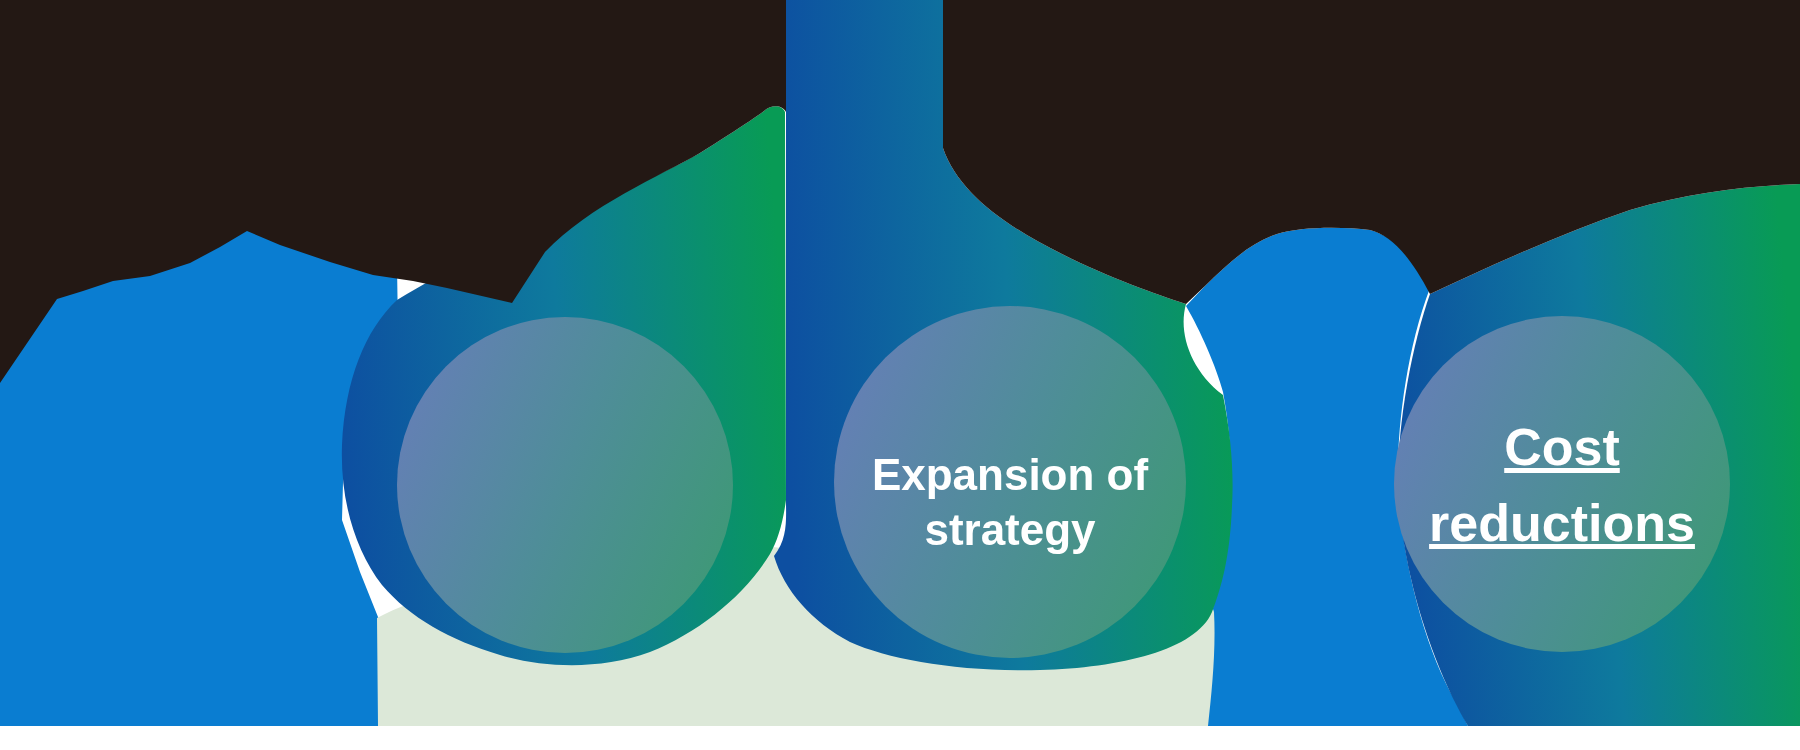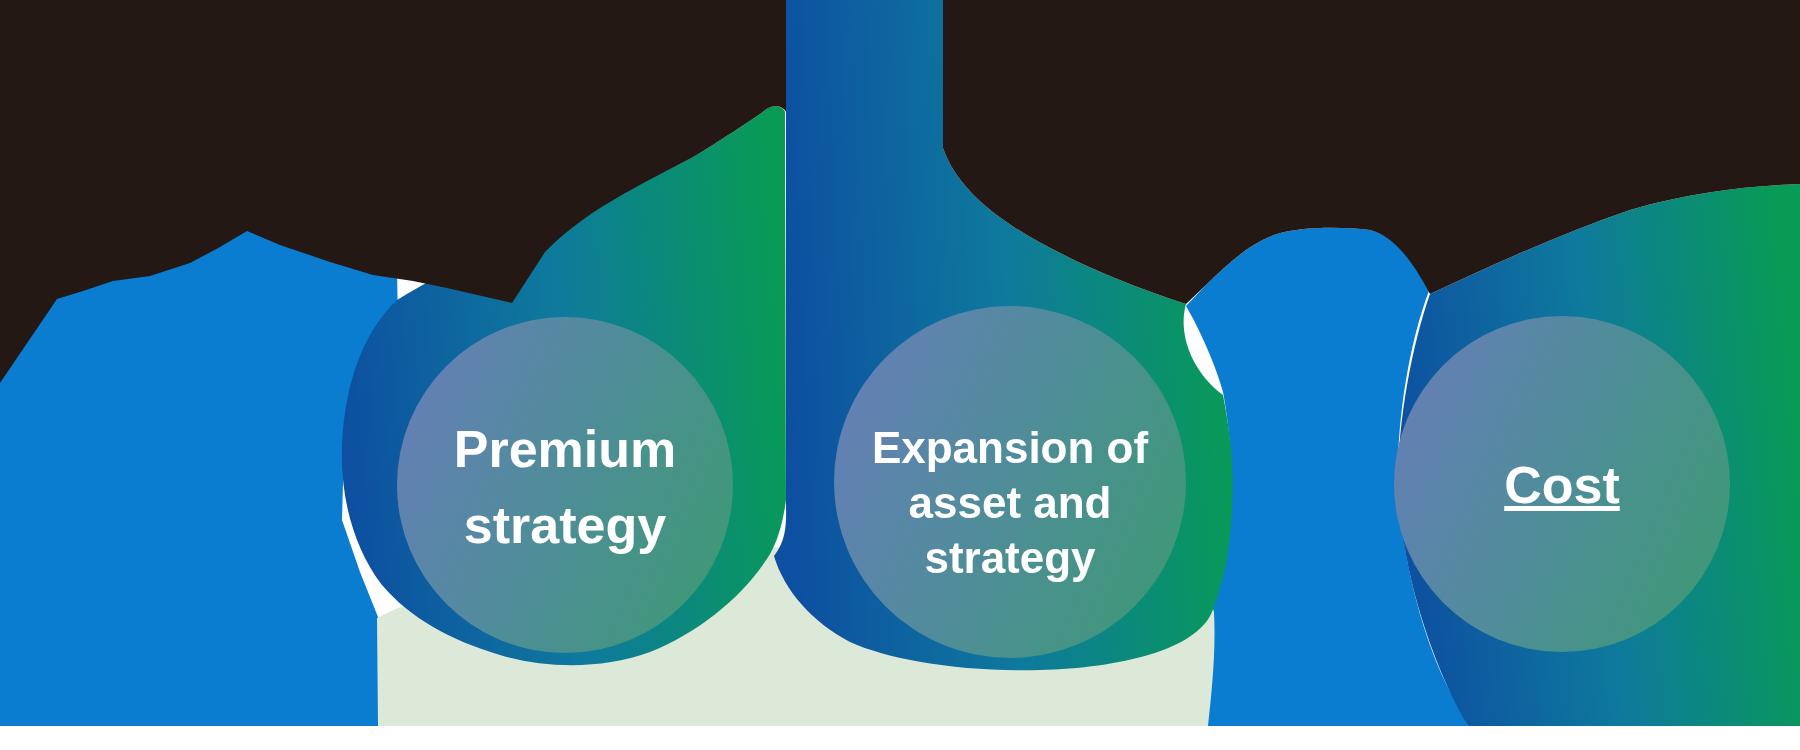--- a/index.html
+++ b/index.html
@@ -139,28 +139,24 @@
          C 1750,186 1690,192 1630,210
          C 1560,234 1490,266 1430,294
          C 1410,256 1392,236 1370,230
          C 1340,226 1298,227 1277,234
          C 1250,243 1230,262 1205,286
          L 1186,304
          C 1155,294 1110,278 1062,254
          C 1005,226 958,192 943,148 Z"></path>
   </svg>
 
-  <div class="circle-label label-large" id="label-premium">
-    <div>Premium</div>
-    <div>strategy</div>
-  </div>
 
   <div class="circle-label label-medium" id="label-expansion">
     <div>Expansion of</div>
-    <div>asset and</div>
     <div>strategy</div>
   </div>
 
   <div class="circle-label label-large" id="label-cost">
     <div>Cost</div>
+    <div>reductions</div>
   </div>
 
 </div>
 
 </body></html>

